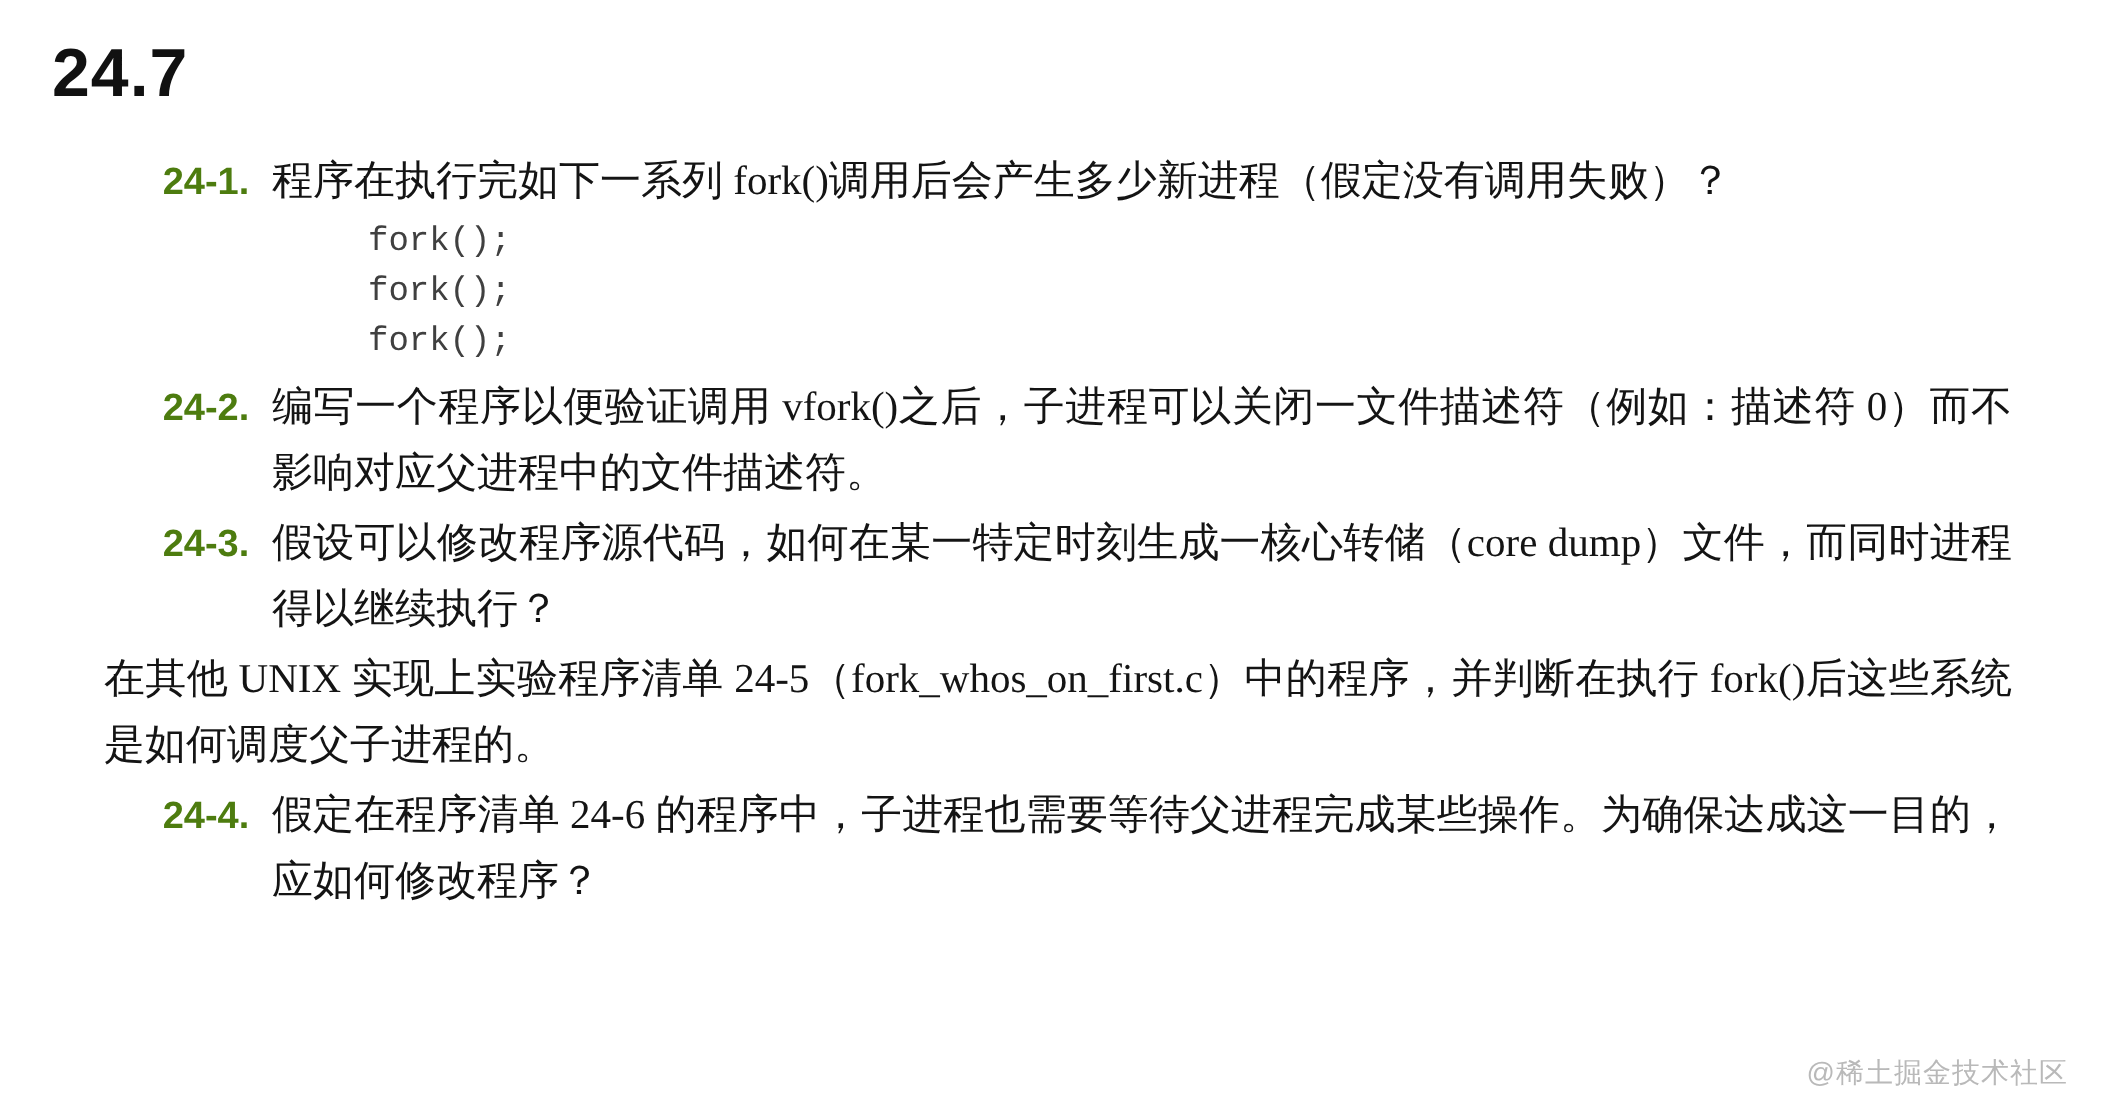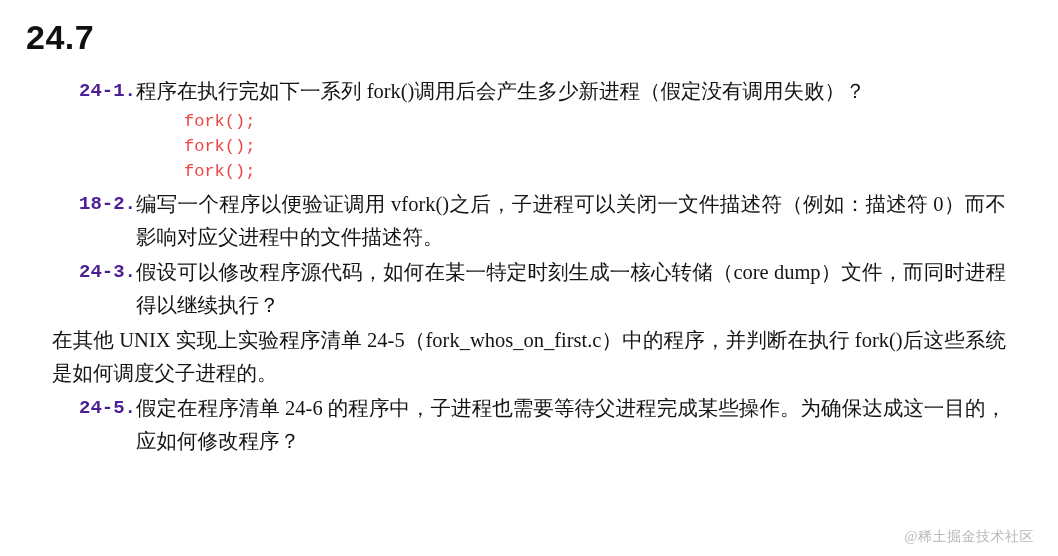--- a/index.html
+++ b/index.html
@@ -42,55 +42,55 @@
     margin: 0;
     padding: 0 22px 0 26px;
   }
   .ex-item {
     display: flex;
     align-items: flex-start;
     margin-bottom: 2px;
   }
   .ex-num {
     flex: 0 0 84px;
-    font-family: Liberation Mono, monospace;
+    font-family: Liberation Sans, sans-serif;
     font-weight: bold;
     font-size: 19px;
     line-height: 33px;
-    color: #4c1d95;
-    text-align: right;
+    color: #4d7c0f;
+    text-align: center;
     padding-left: 18px;
     box-sizing: border-box;
   }
   .ex-body {
     flex: 1 1 auto;
     font-size: 20.5px;
     line-height: 33px;
     text-align: justify;
     color: #141414;
   }
   .ex-body p {
     margin: 0;
   }
   .code-block {
     font-family: "Liberation Mono", monospace;
     font-size: 17px;
     line-height: 25px;
     margin: 1px 0 2px 0;
     padding-left: 48px;
-    color: #ef4444;
+    color: #404040;
   }
   .code-line {
     white-space: pre;
   }
   .watermark {
     position: absolute;
     right: 24px;
     bottom: 10px;
-    font-family: Liberation Serif, serif;
+    font-family: Liberation Sans, sans-serif;
     font-size: 14px;
     color: #b9b9b9;
     letter-spacing: 0.5px;
     margin-left: 10px;
   }
 </style>
 </head>
 <body>
 
 <div class="page">
@@ -107,41 +107,41 @@
         <p>程序在执行完如下一系列 fork()调用后会产生多少新进程（假定没有调用失败）？</p>
         <div class="code-block">
           <div class="code-line">fork();</div>
           <div class="code-line">fork();</div>
           <div class="code-line">fork();</div>
         </div>
       </div>
     </div>
 
     <div class="ex-item">
-      <div class="ex-num">18-2.</div>
+      <div class="ex-num">24-2.</div>
       <div class="ex-body">
         <p>编写一个程序以便验证调用 vfork()之后，子进程可以关闭一文件描述符（例如：描述符 0）而不影响对应父进程中的文件描述符。</p>
       </div>
     </div>
 
     <div class="ex-item">
       <div class="ex-num">24-3.</div>
       <div class="ex-body">
         <p>假设可以修改程序源代码，如何在某一特定时刻生成一核心转储（core dump）文件，而同时进程得以继续执行？</p>
       </div>
     </div>
 
     <div class="ex-item">
       <div class="ex-body">
         <p>在其他 UNIX 实现上实验程序清单 24-5（fork_whos_on_first.c）中的程序，并判断在执行 fork()后这些系统是如何调度父子进程的。</p>
       </div>
     </div>
 
     <div class="ex-item">
-      <div class="ex-num">24-5.</div>
+      <div class="ex-num">24-4.</div>
       <div class="ex-body">
         <p>假定在程序清单 24-6 的程序中，子进程也需要等待父进程完成某些操作。为确保达成这一目的，应如何修改程序？</p>
       </div>
     </div>
 
   </div>
 
   <div class="watermark">@稀土掘金技术社区</div>
 
 </div>

